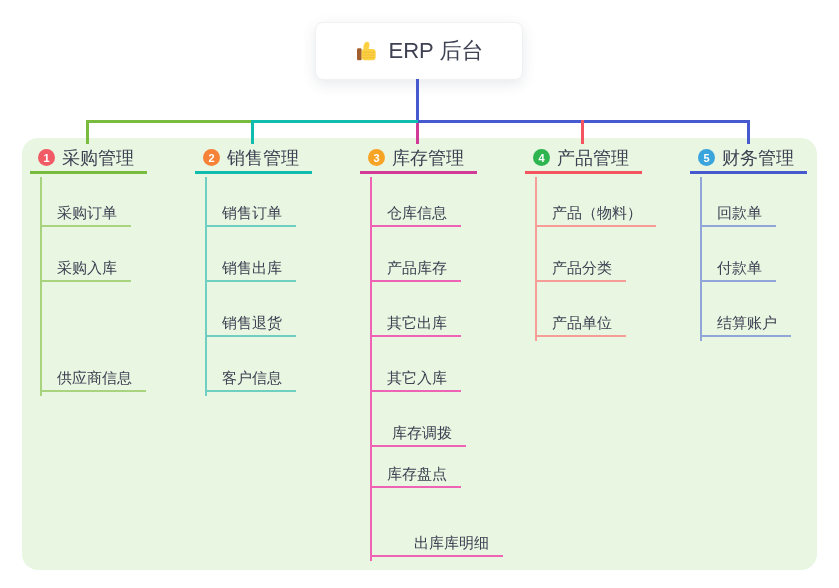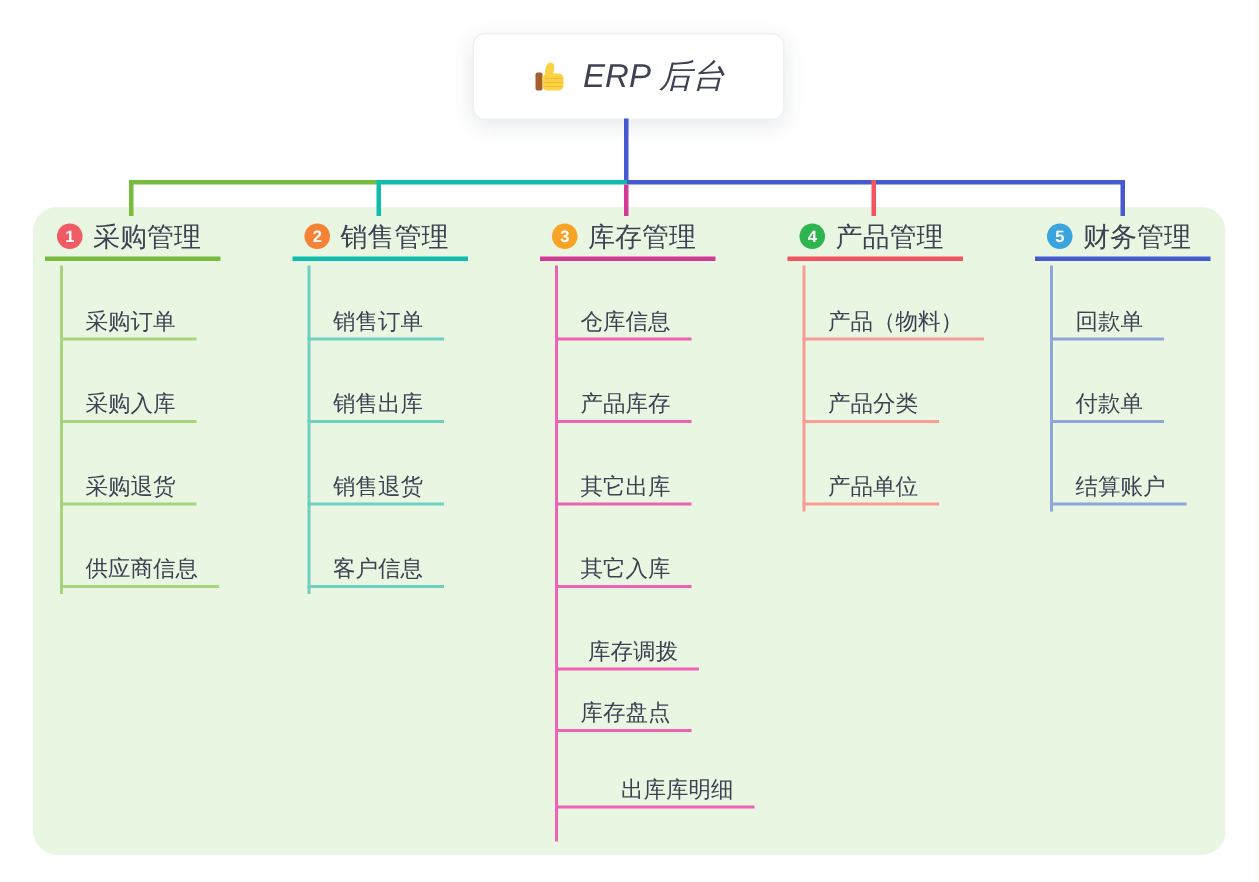--- a/index.html
+++ b/index.html
@@ -18,21 +18,21 @@
   }
   
   .root-node {
     position:absolute; left:315px; top:22px;
     width:208px; height:58px;
     background:#ffffff;
     border:1px solid #f1f1f3;
     border-radius:8px;
     box-shadow:0 4px 14px rgba(60,70,90,.12);
     display:flex; align-items:center; justify-content:center; gap:10px;
-    font-size:22px; font-weight:500;font-style:italic;
+    font-size:22px; font-weight:500;
   }
   
   .line { position:absolute; }
   .root-drop { left:416px; top:79px; width:3px; height:42px; }
   .bus { top:120px; height:3px; }
   .bus-a { left:86px;  width:167px; }
   .bus-b { left:253px; width:165px; }
   .bus-c { left:418px; width:332px; }
   .drop  { top:120px; width:3px; height:24px; }
   .drop-0 { left:86px; }
@@ -64,24 +64,24 @@
   .spine { position:absolute; left:10px; top:33px; width:2px; background:var(--cc); }
   .spine-4 { height:219px; }
   .spine-7 { height:384px; }
   .spine-3 { height:164px; }
   .child {
     position:absolute; left:10px;
     height:24px; line-height:24px;
     padding:0 14px 0 17px;
     min-width:76px; width:max-content;
     border-bottom:2px solid var(--cc);
-    font-size:15px; cursor:pointer; white-space:nowrap;
+    font-size:15px; cursor:pointer; white-space:nowrap;font-family:Liberation Mono, monospace;
   }
   .r0 { top:59px; }  .r1 { top:114px; } .r2 { top:169px; }
-  .r3 { top:224px;text-align:center; } .r4 { top:279px;padding-left:22px; } .r5 { top:320px; } .r6 { top:371px;padding-left:44px; }
+  .r3 { top:224px;text-align:center; } .r4 { top:279px;padding-left:22px; } .r5 { top:320px; } .r6 { top:389px;padding-left:44px; }
   .thumb-icon { width:24px; height:24px; flex:0 0 24px; }
 </style>
 </head>
 <body style="color: rgb(61, 65, 82);">
 
 <div class="panel" style="background: rgb(233, 246, 226);"></div>
 
 <div class="root-node">
   <svg class="thumb-icon" viewBox="0 0 36 36" aria-hidden="true">
     <rect x="3" y="14" width="7" height="18" rx="2" fill="#a35f2e"></rect>
@@ -103,21 +103,20 @@
 <div class="line drop drop-4" style="background: rgb(70, 89, 207);"></div>
 
 <div class="branch branch-0" style="--c: #79bb3f; --cc: #a8d37f; --badge: #f15b66;">
   <div class="branch-header">
     <span class="badge">1</span>
     <span>采购管理</span>
   </div>
   <div class="spine spine-4"></div>
   <div class="child r0">采购订单</div>
   <div class="child r1">采购入库</div>
-  <div class="child r2">采购退货</div>
   <div class="child r3">供应商信息</div>
 </div>
 
 <div class="branch branch-1" style="--c: #0fbcad; --cc: #6fd0c2; --badge: #f58237;">
   <div class="branch-header">
     <span class="badge">2</span>
     <span>销售管理</span>
   </div>
   <div class="spine spine-4"></div>
   <div class="child r0">销售订单</div>

